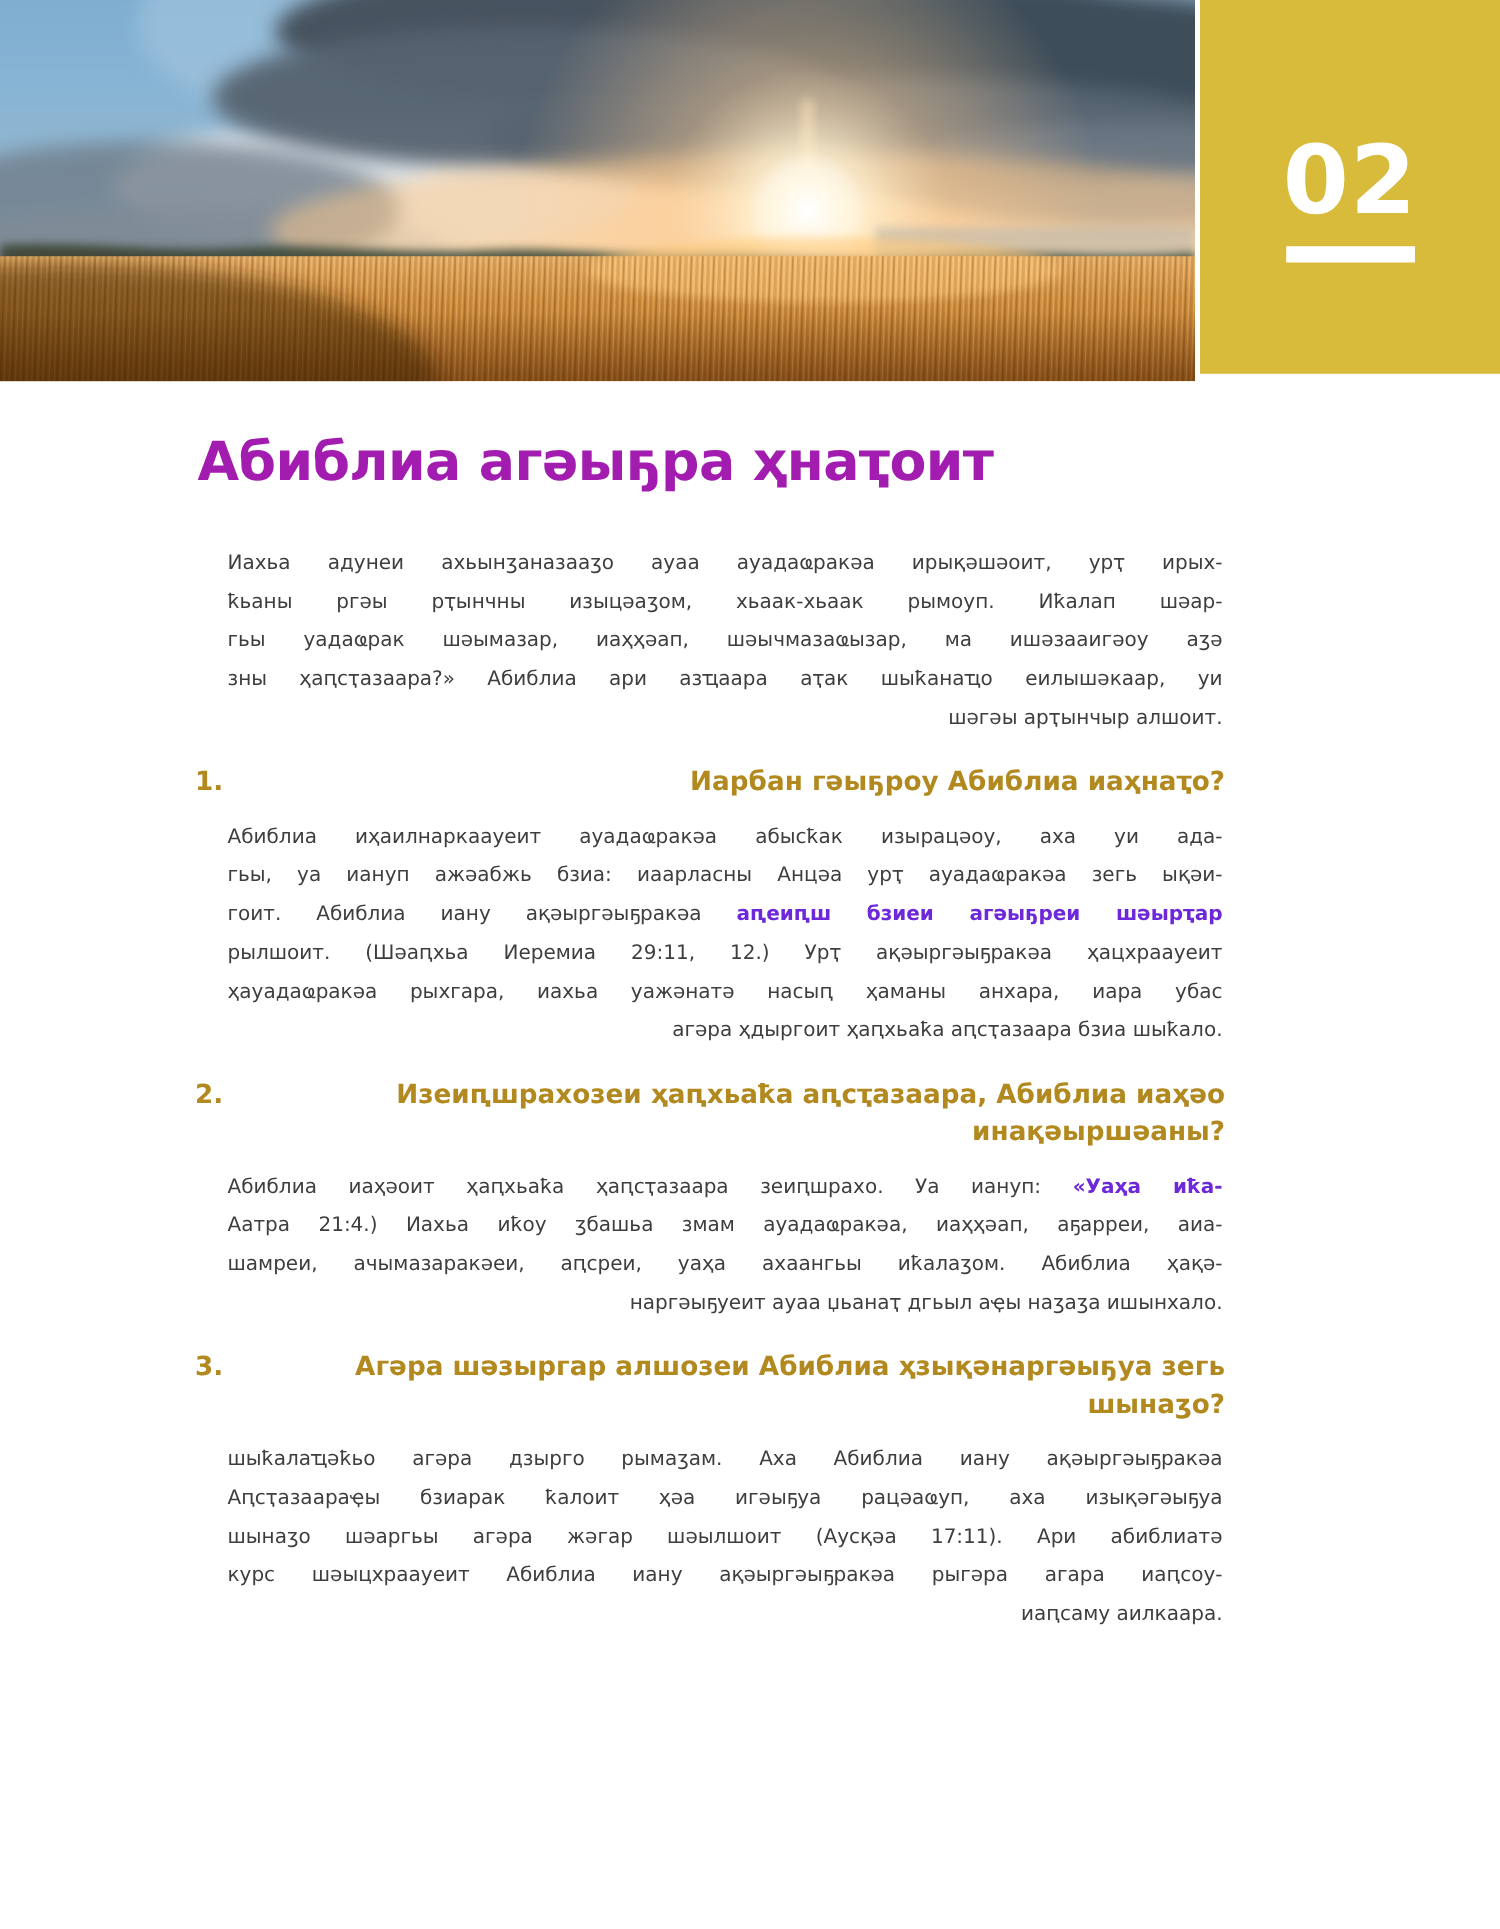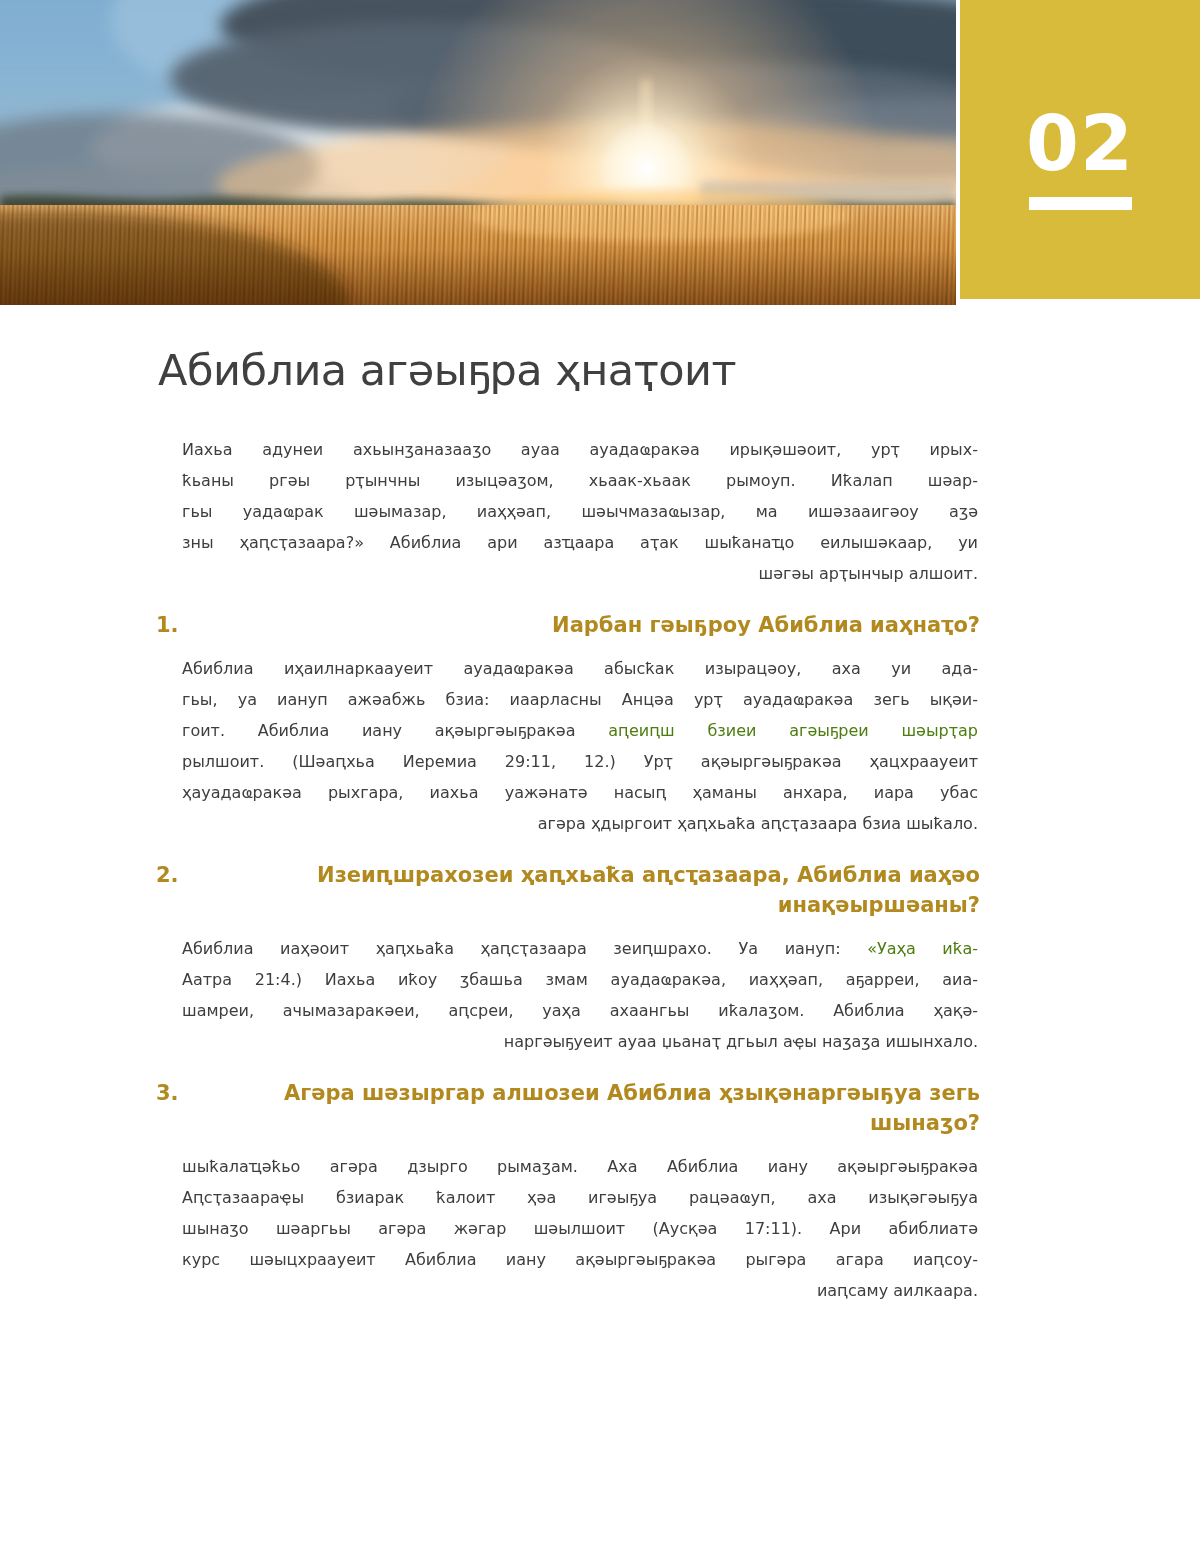--- a/index.html
+++ b/index.html
@@ -48,32 +48,32 @@
     margin-top: 17px;
   }
   .content {
     margin-left: 156px;
     width: 824px;
   }
   .page-title {
     margin: 46px 0 37px 2px;
     font-size: 43px;
     line-height: 1.2;
-    font-weight: 400;
+    font-weight: 700;
     letter-spacing: -0.5px;
-    color: #404040;
+    color: #a21caf;
   }
   .para {
     margin: 0 0 14px 26px;
     width: 796px;
     font-size: 16px;
     line-height: 31px;
     color: #3e3e3e;
   }
-  .para b { font-weight: 400; color: #4d7c0f; }
+  .para b { font-weight: 700; color: #6d28d9; }
   .line { text-align: right; }
   .line.justify { text-align: justify; text-align-last: justify; }
   .question {
     position: relative;
     margin: 21px 0 13px 0;
     padding-left: 28px;
     width: 824px;
     font-size: 21px;
     line-height: 30px;
     font-weight: 700;

